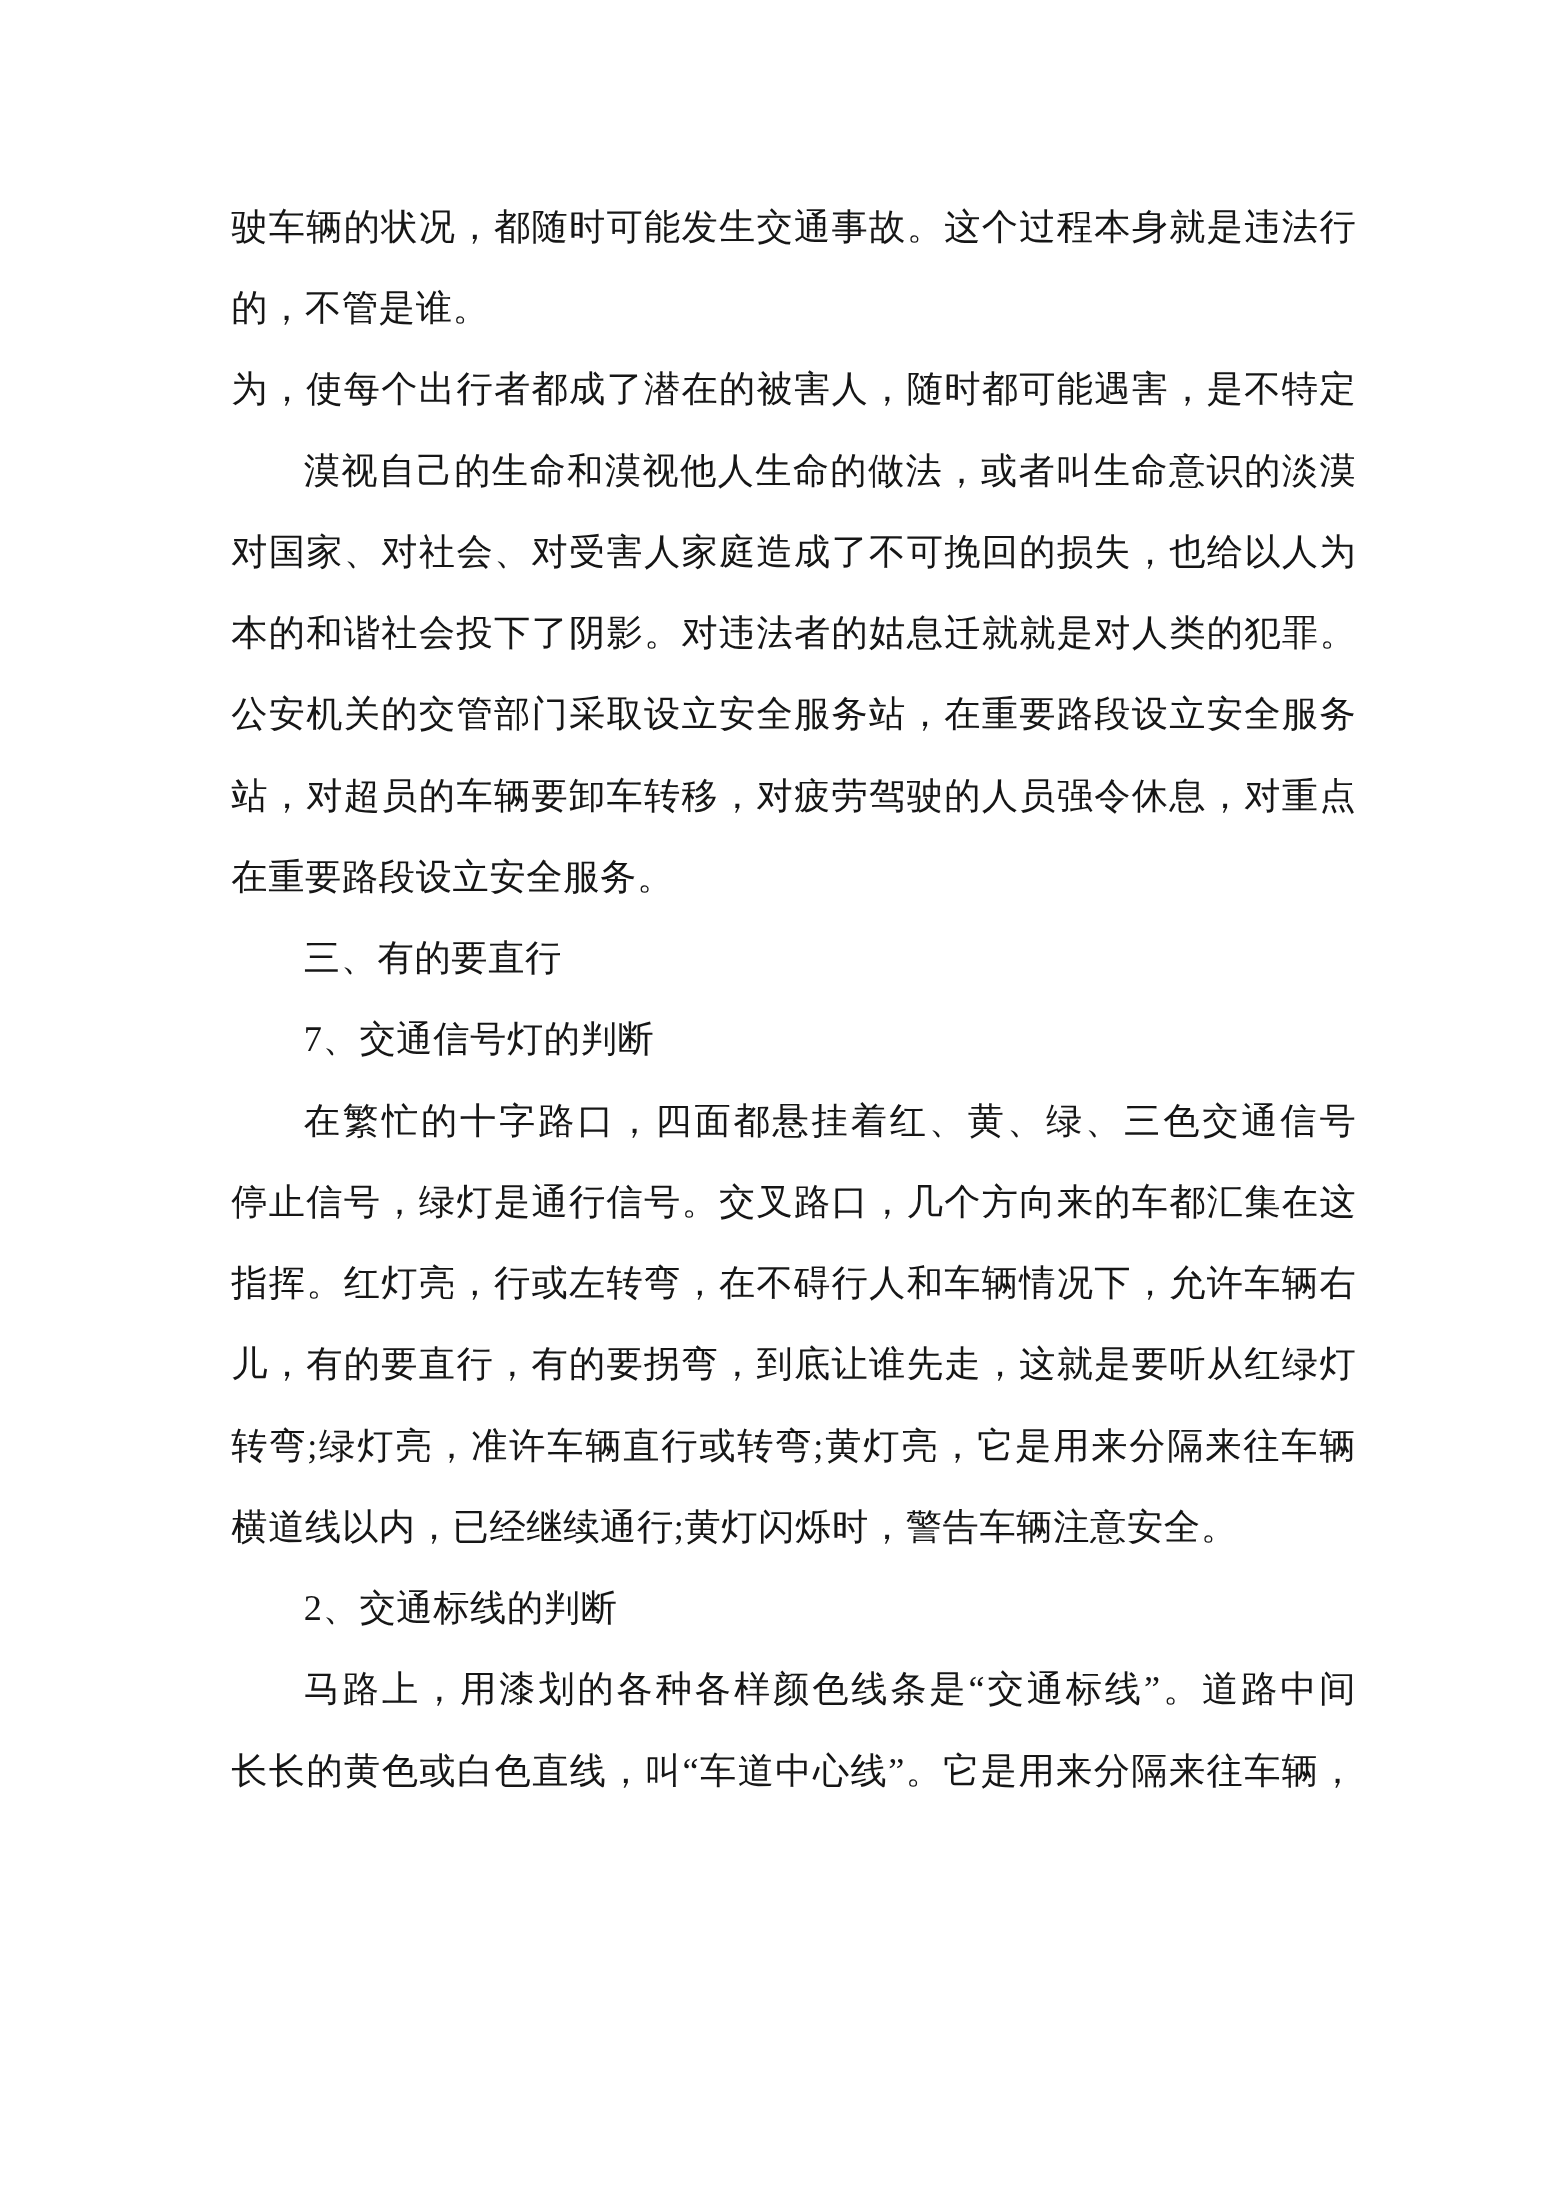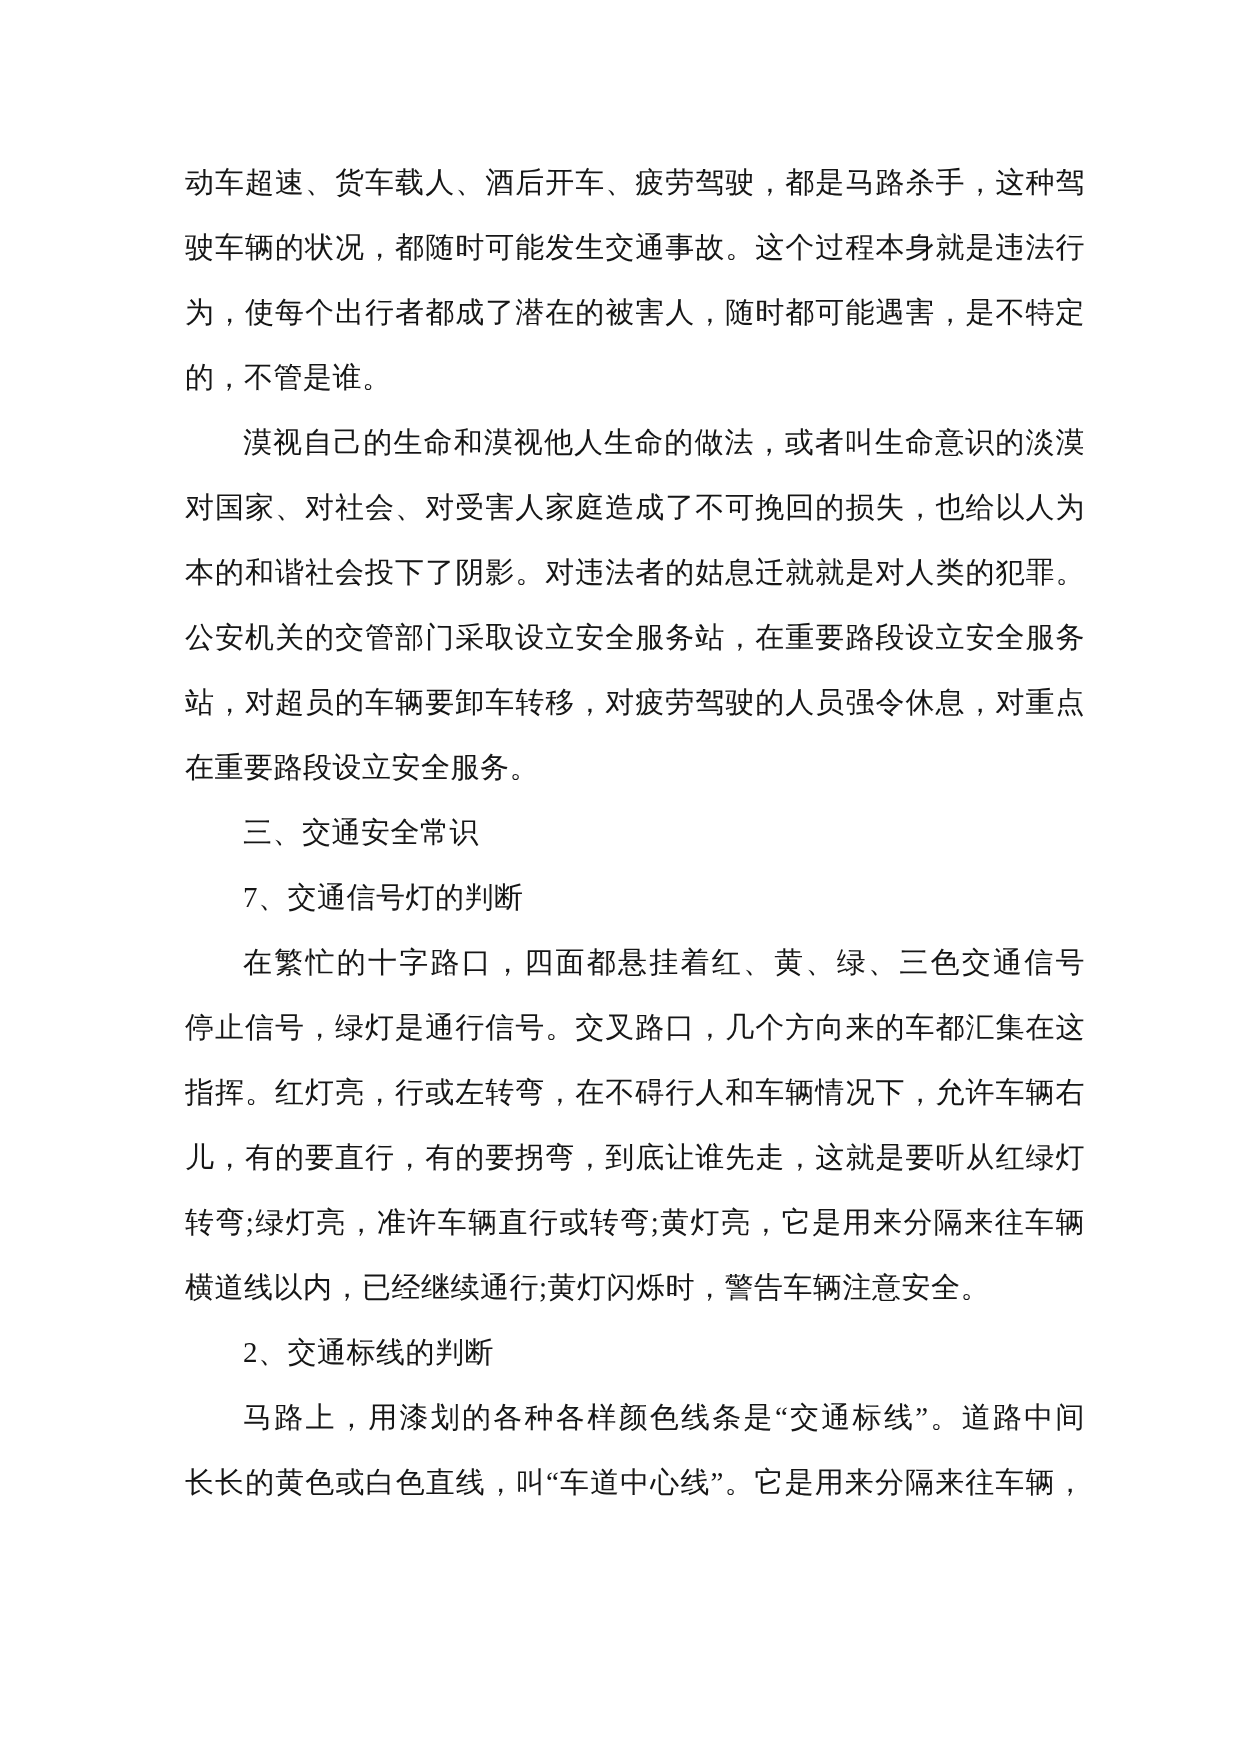--- a/index.html
+++ b/index.html
@@ -32,31 +32,30 @@
   }
   
   .line.indent {
     text-indent: 58px;
   }
 </style>
 </head>
 <body>
 
 <div class="page">
-  <div class="line fill">动车超速、货车载人、酒后开车、疲劳驾驶，都是马路杀手，这种驾</div>
   <div class="line fill">驶车辆的状况，都随时可能发生交通事故。这个过程本身就是违法行</div>
+  <div class="line">的，不管是谁。</div>
   <div class="line fill">为，使每个出行者都成了潜在的被害人，随时都可能遇害，是不特定</div>
-  <div class="line">的，不管是谁。</div>
   <div class="line indent fill">漠视自己的生命和漠视他人生命的做法，或者叫生命意识的淡漠</div>
   <div class="line fill">对国家、对社会、对受害人家庭造成了不可挽回的损失，也给以人为</div>
   <div class="line fill">本的和谐社会投下了阴影。对违法者的姑息迁就就是对人类的犯罪。</div>
   <div class="line fill">公安机关的交管部门采取设立安全服务站，在重要路段设立安全服务</div>
   <div class="line fill">站，对超员的车辆要卸车转移，对疲劳驾驶的人员强令休息，对重点</div>
   <div class="line">在重要路段设立安全服务。</div>
-  <div class="line indent">三、交通安全常识</div>
+  <div class="line indent">三、有的要直行</div>
   <div class="line indent">7、交通信号灯的判断</div>
   <div class="line indent fill">在繁忙的十字路口，四面都悬挂着红、黄、绿、三色交通信号灯，</div>
   <div class="line fill">停止信号，绿灯是通行信号。交叉路口，几个方向来的车都汇集在这</div>
   <div class="line fill">指挥。红灯亮，行或左转弯，在不碍行人和车辆情况下，允许车辆右</div>
   <div class="line fill">儿，有的要直行，有的要拐弯，到底让谁先走，这就是要听从红绿灯</div>
   <div class="line fill">转弯;绿灯亮，准许车辆直行或转弯;黄灯亮，它是用来分隔来往车辆</div>
   <div class="line">横道线以内，已经继续通行;黄灯闪烁时，警告车辆注意安全。</div>
   <div class="line indent">2、交通标线的判断</div>
   <div class="line indent fill">马路上，用漆划的各种各样颜色线条是“交通标线”。道路中间</div>
   <div class="line fill">长长的黄色或白色直线，叫“车道中心线”。它是用来分隔来往车辆，</div>

